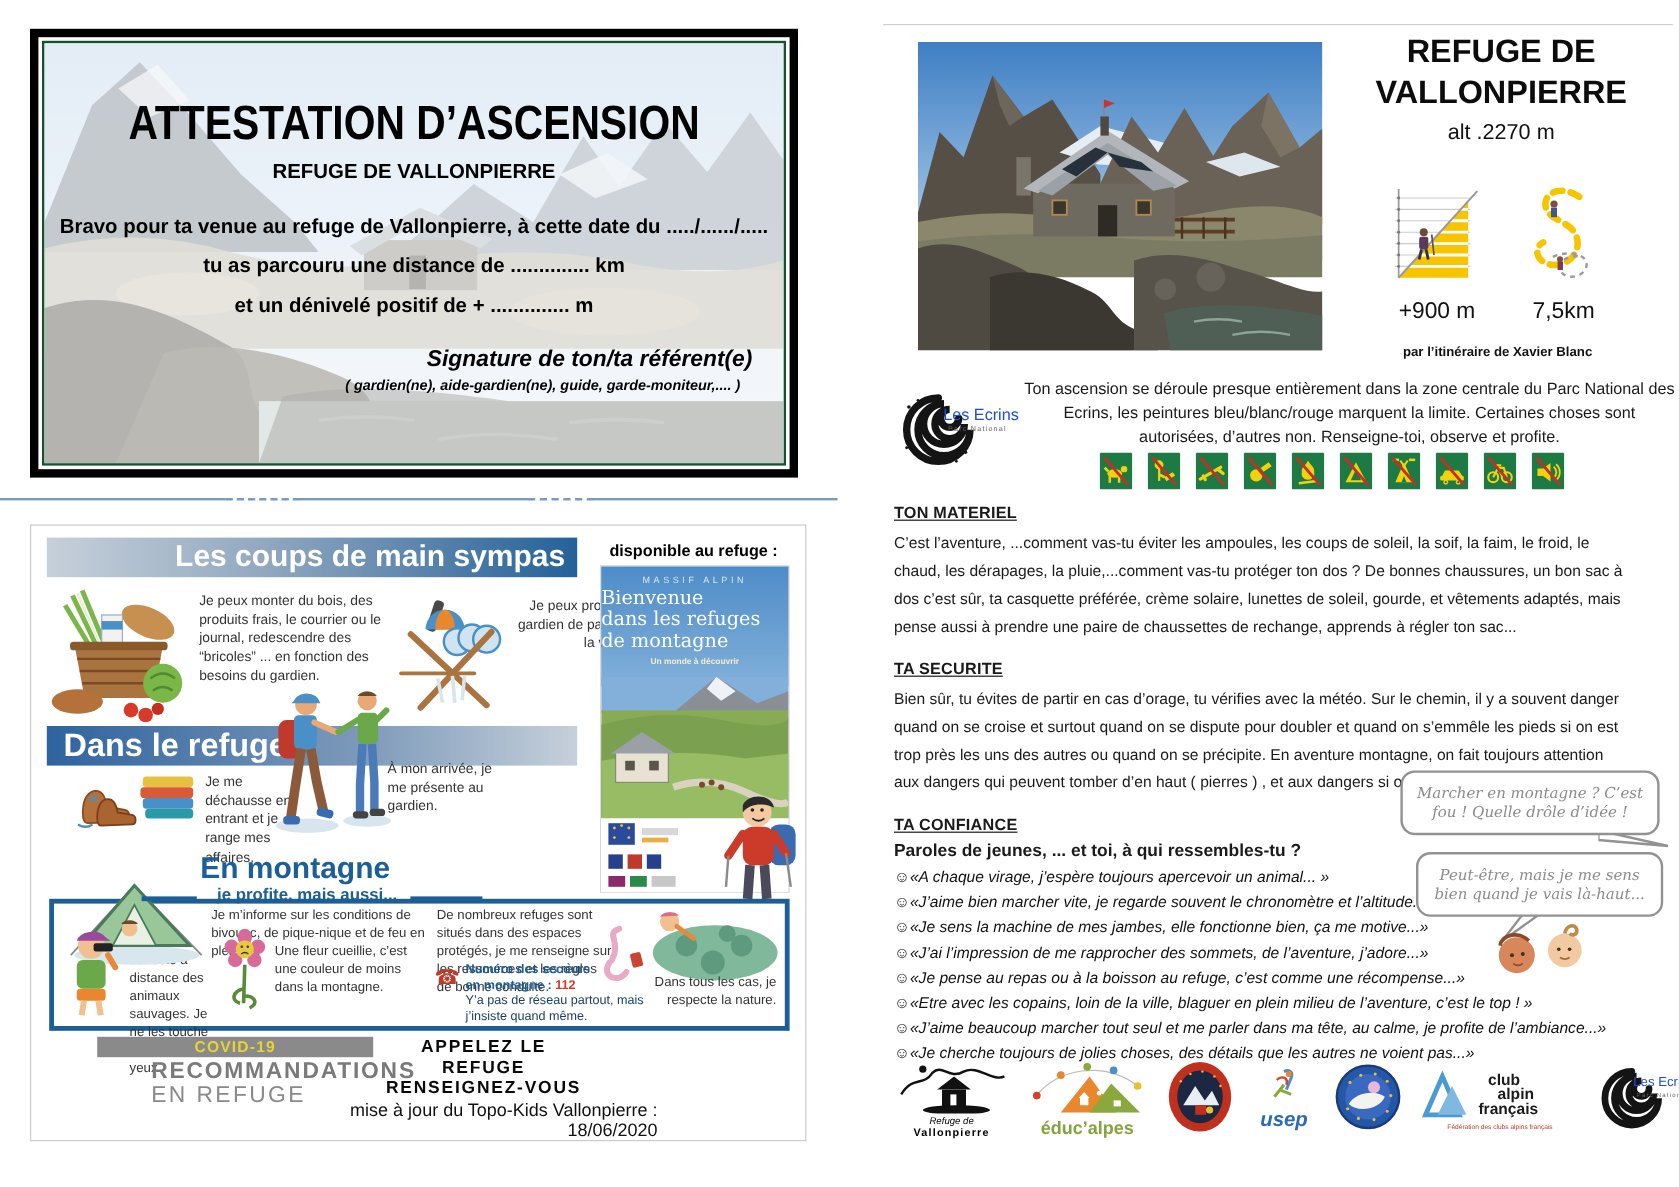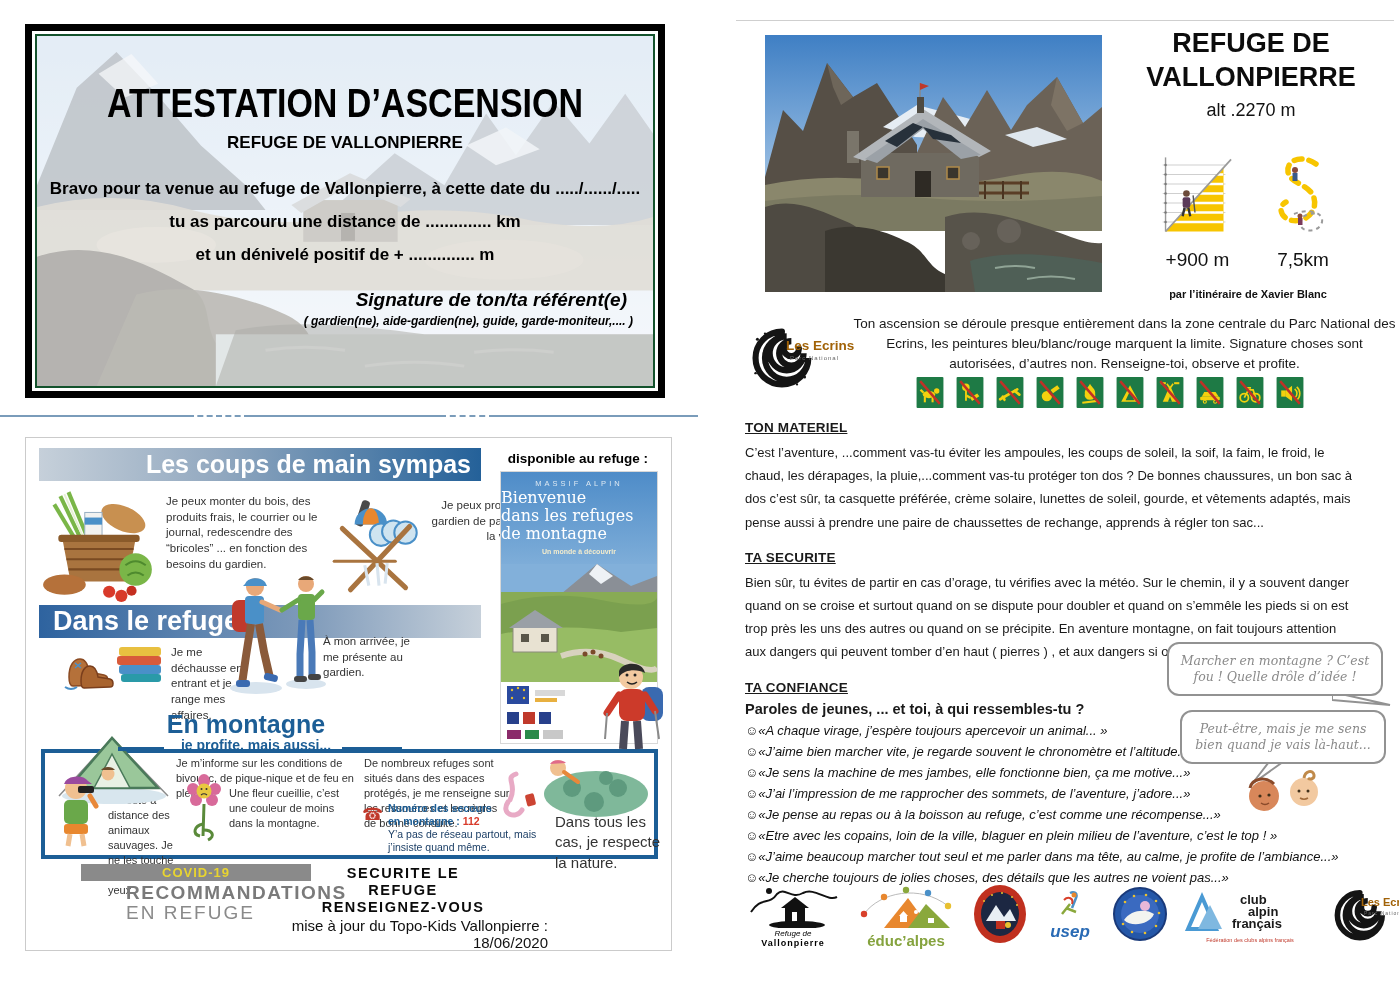--- a/index.html
+++ b/index.html
@@ -13,21 +13,21 @@
   .cert-inner{position:relative;width:100%;height:100%;border:2px solid #14532d;box-sizing:border-box;overflow:hidden;}
   .cert-bg{position:absolute;inset:0;opacity:.58;}
   .cert-bg svg{width:100%;height:100%;display:block;}
   .cert-wash{position:absolute;inset:0;background:rgba(255,255,255,.30);}
   .cert-content{position:relative;z-index:2;text-align:center;padding-top:48px;color:#000;}
   .cert-title{display:inline-block;font-size:34px;font-weight:900;letter-spacing:0px;transform:scaleY(1.18);margin:0;}
   .cert-sub{font-size:17px;font-weight:700;margin-top:10px;}
   .cert-line1{font-size:17px;font-weight:700;margin-top:26px;}
   .cert-line{font-size:17px;font-weight:700;margin-top:13px;}
   .cert-sign{text-align:right;padding-right:26px;font-style:italic;font-weight:700;font-size:19px;margin-top:24px;margin-left:36px;}
-  .cert-note{text-align:right;padding-right:20px;font-style:italic;font-weight:600;font-size:12px;margin-top:3px;}
+  .cert-note{text-align:right;padding-right:36px;font-style:italic;font-weight:600;font-size:12px;margin-top:3px;}
 
   
   .divider{position:absolute;top:415px;left:0;width:700px;height:4px;}
   .divider .sld{position:absolute;top:0;border-top:2px solid #7a9cba;}
   .divider .dsh{position:absolute;top:0;border-top:2px dashed #7a9cba;}
 
   
   .poster{position:absolute;left:25px;top:437px;width:647px;height:514px;
           border:1px solid #cbcbcb;background:#fff;box-sizing:border-box;}
   .poster .abs{position:absolute;}
@@ -72,21 +72,21 @@
   .photo{position:absolute;left:765px;top:35px;width:337px;height:257px;}
   .photo svg{width:100%;height:100%;display:block;}
   .t1{position:absolute;left:1108px;top:28px;width:286px;text-align:center;font-size:27px;font-weight:800;color:#0c0c0c;}
   .t2{position:absolute;left:1108px;top:62px;width:286px;text-align:center;font-size:27px;font-weight:800;color:#0c0c0c;}
   .alt{position:absolute;left:1108px;top:100px;width:286px;text-align:center;font-size:18px;color:#111;}
   .icon-elev{position:absolute;left:1157px;top:146px;width:76px;height:98px;}
   .icon-dist{position:absolute;left:1258px;top:150px;width:80px;height:94px;}
   .mlabel{position:absolute;top:249px;font-size:19px;color:#111;text-align:center;}
   .route{position:absolute;left:1128px;top:288px;width:240px;text-align:center;font-size:11px;font-weight:700;color:#111;}
   .ecrins-main{position:absolute;left:748px;top:324px;width:110px;height:72px;}
-  .ec-name{position:absolute;left:38px;top:14px;color:#a16207;font-weight:700;font-size:13.5px;}
+  .ec-name{position:absolute;left:38px;top:14px;color:#1d4ed8;font-weight:400;font-size:13.5px;}
   .ec-sub{position:absolute;left:42px;top:31px;font-size:6px;color:#666;letter-spacing:1px;}
   .intro{position:absolute;left:852px;top:314px;width:545px;text-align:center;font-size:13.5px;line-height:20px;color:#1a1a1a;}
   .pictos{position:absolute;left:916px;top:377px;display:flex;gap:12px;}
   .picto{width:28px;height:31px;}
   .picto svg{width:100%;height:100%;display:block;}
 
   .sections{position:absolute;left:745px;top:420px;width:615px;color:#1a1a1a;}
   .sections h3{font-size:13.5px;font-weight:700;margin:0 0 6px 0;letter-spacing:.2px;text-decoration:underline;}
   .sbody{font-size:13px;line-height:23.2px;margin:0 0 16px 0;}
   .paroles{font-size:14.5px;font-weight:700;margin:0 0 3px 0;}
@@ -337,27 +337,27 @@
             <circle cx="76" cy="32" r="9"></circle>
             <circle cx="98" cy="46" r="10"></circle>
             <circle cx="122" cy="32" r="9"></circle>
             <circle cx="110" cy="22" r="7"></circle>
           </g>
         <circle cx="62" cy="12" r="8" fill="#f0c090"></circle>
         <path d="M54,8 a9,6 0 0 1 16,-1 z" fill="#e06a8a"></path>
         <path d="M68,16 L82,26" stroke="#e8883a" stroke-width="4" stroke-linecap="round"></path>
       </svg>
     </div>
-    <div class="ptext" style="left:529px;top:374px;width:116px;font-size:15px;text-align:left;z-index:2;">Dans tous les cas, je respecte la nature.</div>
+    <div class="ptext" style="left:505px;top:374px;width:116px;font-size:11px;text-align:right;z-index:2;">Dans tous les cas, je respecte la nature.</div>
 
     <div class="covid">COVID-19</div>
     <div class="reco1">RECOMMANDATIONS</div>
     <div class="reco2">EN REFUGE</div>
     <div class="callblock">
-      <div>SECURITE LE REFUGE</div>
+      <div>APPELEZ LE REFUGE</div>
       <div>RENSEIGNEZ-VOUS</div>
     </div>
     <div class="update">mise à jour du Topo-Kids Vallonpierre : 18/06/2020</div>
 
     <div class="book-label">disponible au refuge :</div>
     <div class="book">
       <div class="bk-sky"></div>
       <div class="bk-series">MASSIF ALPIN</div>
       <div class="bk-title">
         <div>Bienvenue</div>
@@ -544,21 +544,21 @@
           <circle cx="18" cy="8" r="1.2"></circle>
           <circle cx="60" cy="54" r="1.6"></circle>
           <circle cx="52" cy="62" r="1.2"></circle>
           <circle cx="8" cy="50" r="1.3"></circle>
         </g>
     </svg>
     <span class="ec-name">Les Ecrins</span>
     <span class="ec-sub">Parc National</span>
   </div>
 
-  <div class="intro">Ton ascension se déroule presque entièrement dans la zone centrale du Parc National des Ecrins, les peintures bleu/blanc/rouge marquent la limite. Signature choses sont autorisées, d’autres non. Renseigne-toi, observe et profite.</div>
+  <div class="intro">Ton ascension se déroule presque entièrement dans la zone centrale du Parc National des Ecrins, les peintures bleu/blanc/rouge marquent la limite. Certaines choses sont autorisées, d’autres non. Renseigne-toi, observe et profite.</div>
 
   <div class="pictos">
     <div class="picto">
         <svg viewBox="0 0 26 30">
           <rect width="26" height="30" rx="1" fill="#1e7a45"></rect>
           <g fill="#f2d10e">
             <ellipse cx="12" cy="17" rx="6" ry="3.5"></ellipse>
             <circle cx="19.5" cy="13.5" r="2.6"></circle>
             <rect x="7" y="19" width="2" height="5.5"></rect>
             <rect x="14.5" y="19" width="2" height="5.5"></rect>

